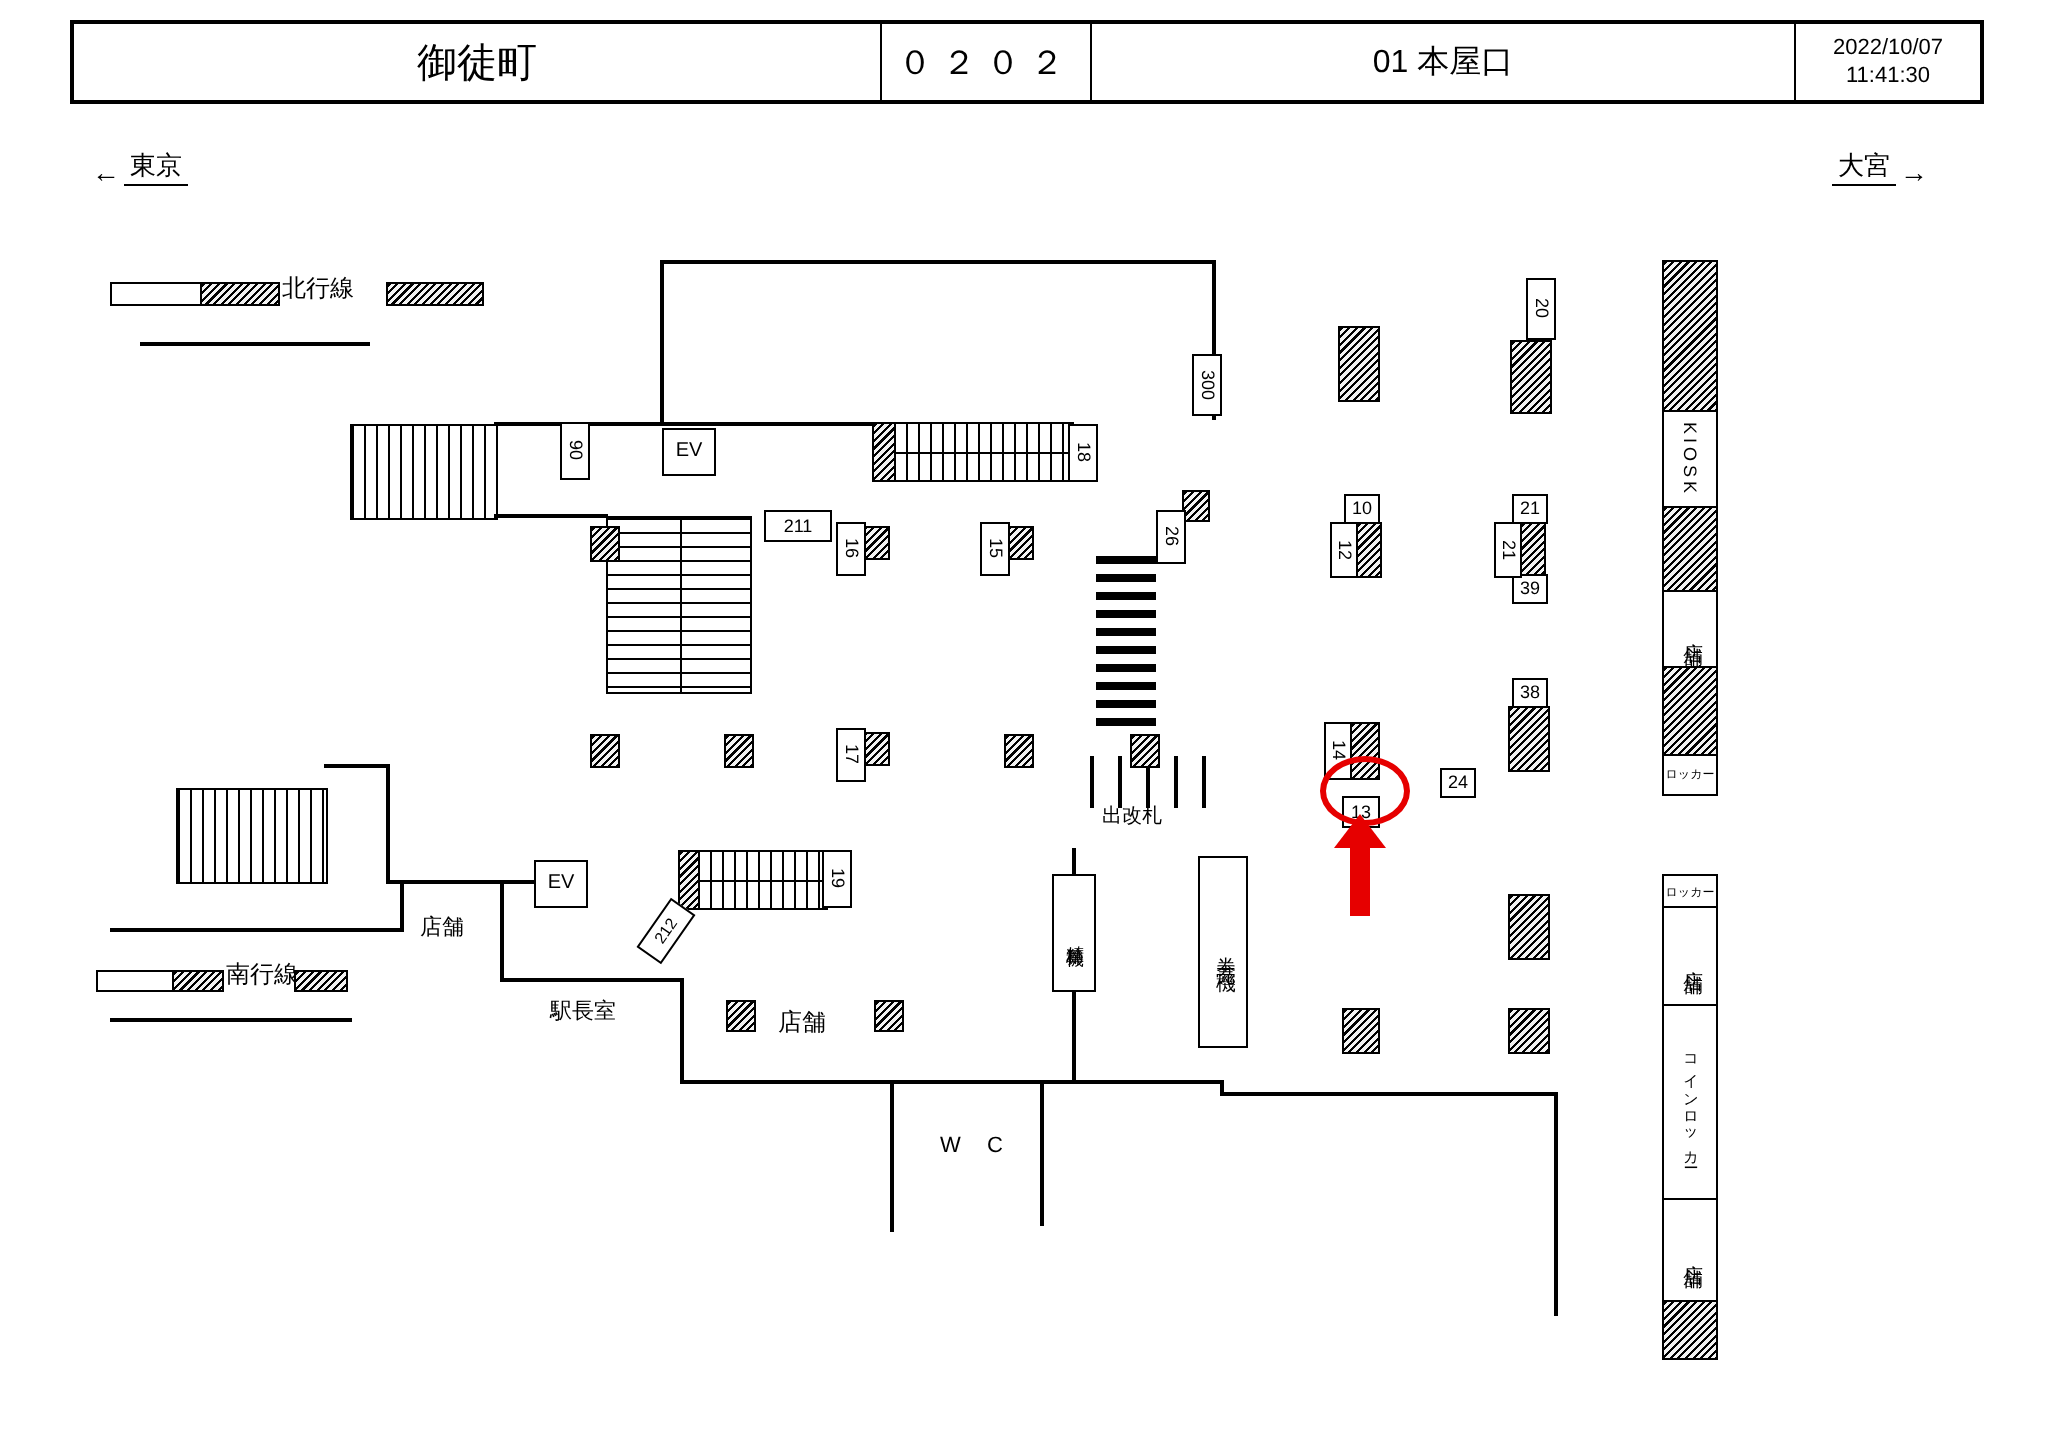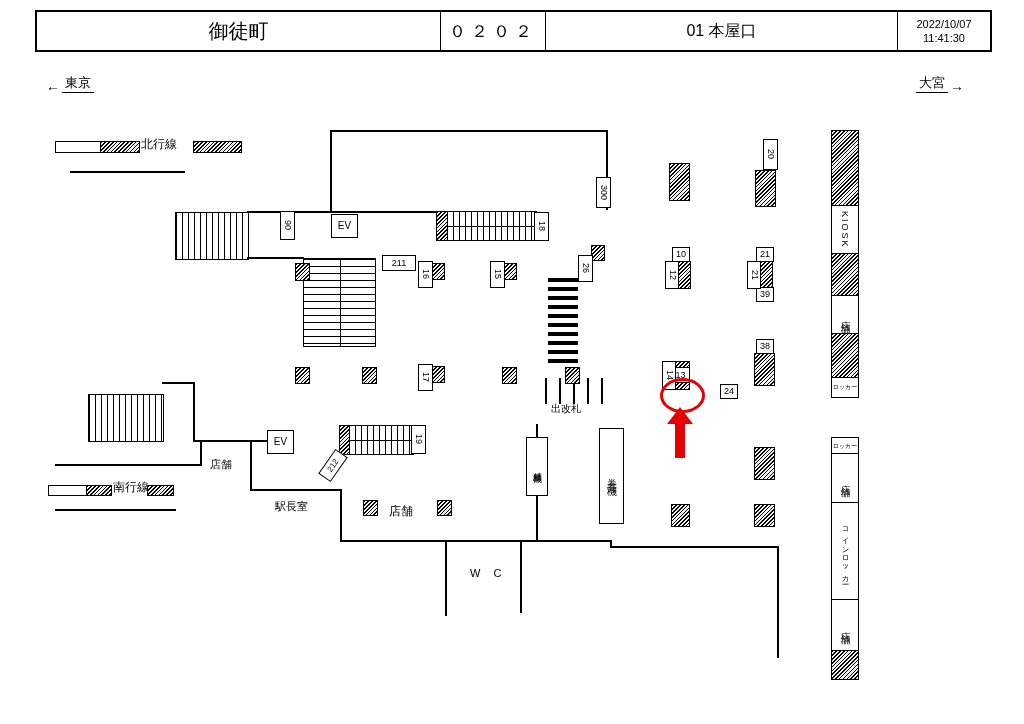--- a/index.html
+++ b/index.html
@@ -161,21 +161,21 @@
   <div class="lbl" style="left:275px;top:501px;font-size:11px;">駅長室</div>
   <div class="lbl" style="left:389px;top:505px;font-size:12px;">店舗</div>
   <div class="lbl" style="left:470px;top:568px;font-size:11px;letter-spacing:5px;">W C</div>
 
   <div class="nb" style="left:382px;top:207px;width:32px;height:14px;margin-top:48px;">211</div>
   <div class="nb" style="left:672px;top:247px;width:16px;height:13px;">10</div>
   <div class="nb" style="left:756px;top:247px;width:16px;height:13px;">21</div>
   <div class="nb" style="left:756px;top:287px;width:16px;height:13px;">39</div>
   <div class="nb" style="left:756px;top:339px;width:16px;height:13px;">38</div>
   <div class="nb" style="left:720px;top:384px;width:16px;height:13px;">24</div>
-  <div class="nb" style="left:671px;top:367px;width:17px;height:14px;text-align:right;">13</div>
+  <div class="nb" style="left:671px;top:398px;width:17px;height:14px;text-align:right;">13</div>
 
   <div class="nb nbv" style="left:280px;top:211px;width:13px;height:27px;">90</div>
   <div class="nb nbv" style="left:534px;top:212px;width:13px;height:27px;">18</div>
   <div class="nb nbv" style="left:596px;top:177px;width:13px;height:29px;">300</div>
   <div class="nb nbv" style="left:418px;top:261px;width:13px;height:25px;">16</div>
   <div class="nb nbv" style="left:490px;top:261px;width:13px;height:25px;">15</div>
   <div class="nb nbv" style="left:578px;top:255px;width:13px;height:25px;">26</div>
   <div class="nb nbv" style="left:418px;top:364px;width:13px;height:25px;">17</div>
   <div class="nb nbv" style="left:411px;top:425px;width:13px;height:27px;">19</div>
   <div class="nb nbv" style="left:665px;top:261px;width:12px;height:26px;">12</div>

